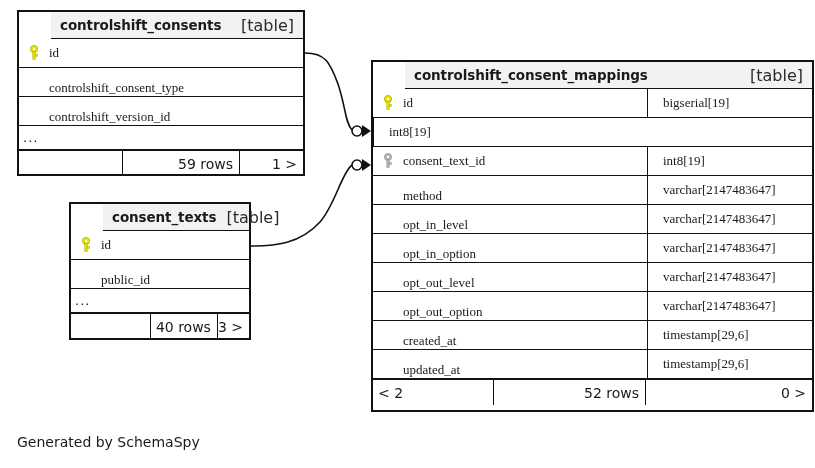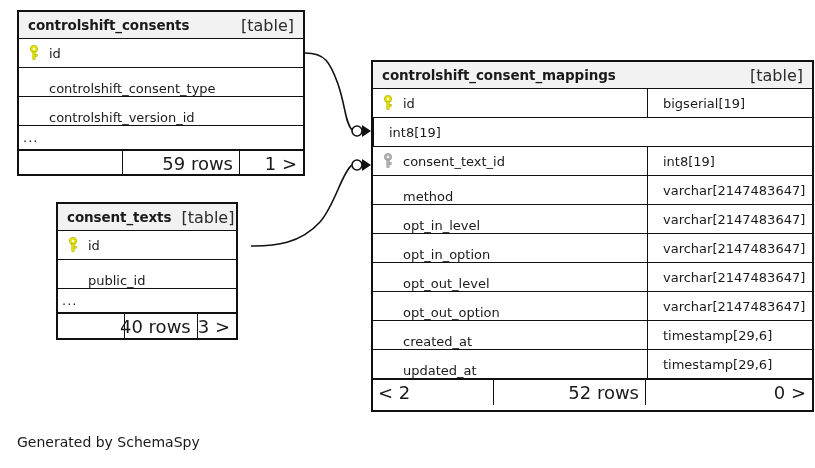--- a/index.html
+++ b/index.html
@@ -46,20 +46,21 @@
   .entity-header {
     display: flex;
     align-items: center;
     justify-content: space-between;
     background: #f2f2f2;
     border-bottom: 1px solid #111111;
     padding: 0 9px;
     height: 27px;
     box-sizing: border-box;
     flex: none;
+    margin-left: 32px;
   }
   .entity-title {
     font-weight: bold;
     font-size: 13.5px;
     letter-spacing: -0.1px;
     white-space: nowrap;
   }
   .entity-kind {
     font-size: 16px;
     color: #2b2b2b;
@@ -73,20 +74,21 @@
     flex: 1 1 auto;
   }
 
   .col-row {
     display: flex;
     align-items: stretch;
     border-bottom: 1px solid #111111;
     height: 29px;
     box-sizing: border-box;
     flex: none;
+    font-family: Liberation Serif, serif;
   }
   .col-row:last-child { border-bottom: none; }
 
   .col-name {
     flex: 1 1 auto;
     display: flex;
     align-items: center;
     font-size: 13px;
     padding-left: 8px;
     min-width: 0;
@@ -130,34 +132,34 @@
     display: flex;
     align-items: stretch;
     height: 26px;
     box-sizing: border-box;
     border-top: 1px solid #111111;
     flex: none;
   }
   .footer-cell {
     display: flex;
     align-items: center;
-    font-size: 18px;
+    font-size: 14px;
     box-sizing: border-box;
     white-space: nowrap;
   }
   .footer-cell.left   { justify-content: flex-start; padding-left: 5px; }
   .footer-cell.right  { justify-content: flex-end;   padding-right: 6px; }
   .footer-div { border-left: 1px solid #111111; }
 
   
   #entity-controlshift_consents {
     left: 17px;  top: 10px;  width: 288px; height: 166px;
   }
   #entity-consent_texts {
-    left: 56px;  top: 202px; width: 182px; height: 138px;
+    left: 69px;  top: 202px; width: 182px; height: 138px;
   }
   #entity-controlshift_consent_mappings {
     left: 371px; top: 60px;  width: 443px; height: 352px;
   }
 
   
   #entity-controlshift_consents .fc1 { width: 103px; }
   #entity-controlshift_consents .fc2 { width: 117px; }
   #entity-controlshift_consents .fc3 { flex: 1 1 auto; }
 

